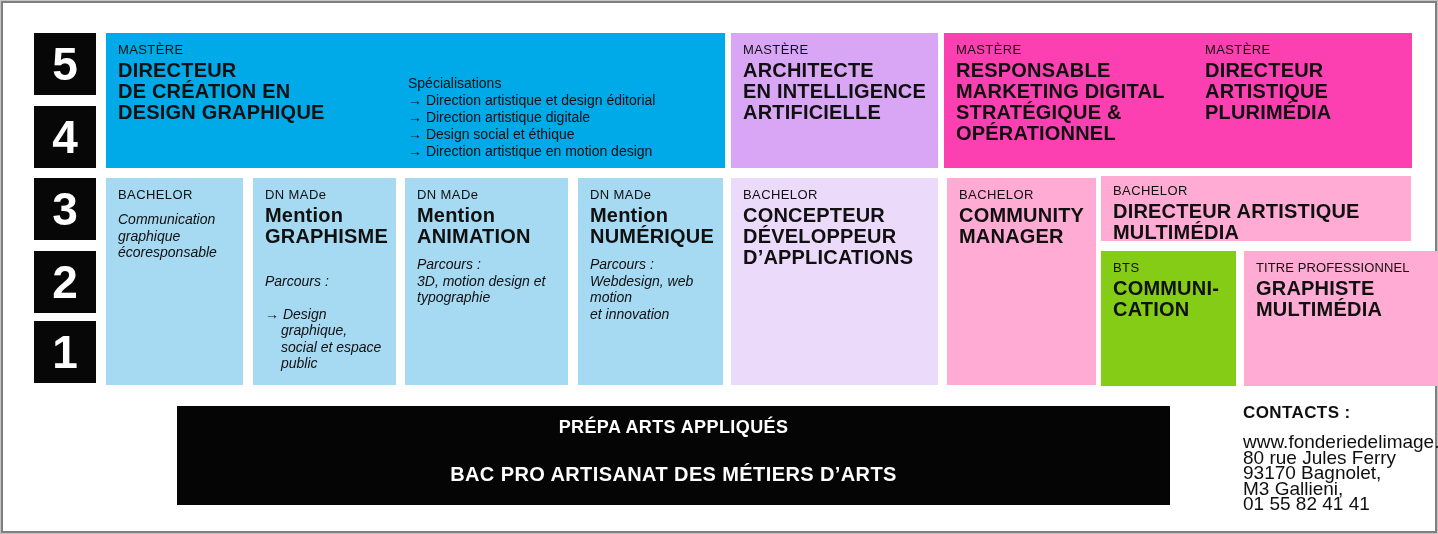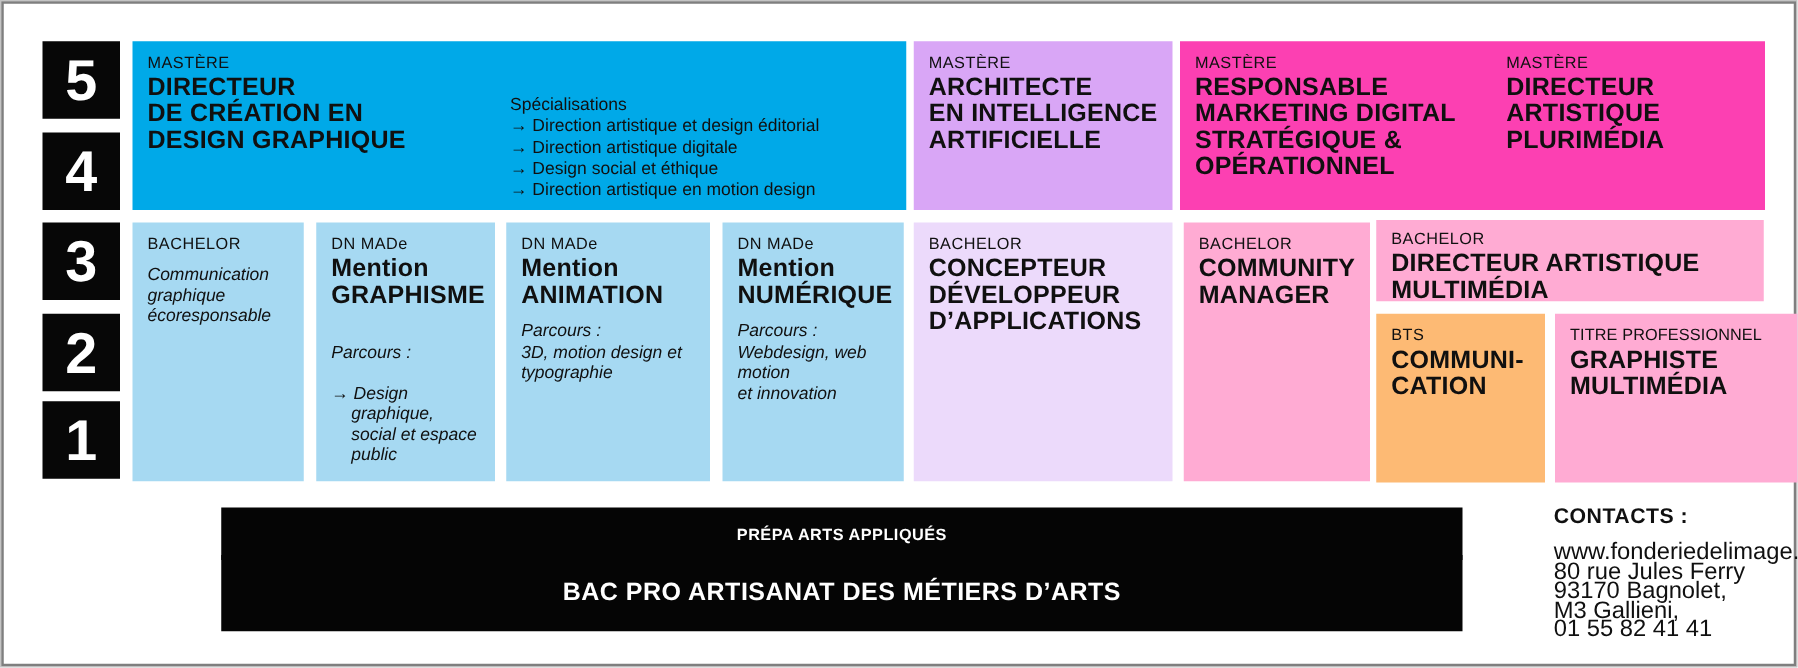--- a/index.html
+++ b/index.html
@@ -44,21 +44,21 @@
   .aside .aside-heading{margin-bottom:0px;}
   .two-col .col{position:absolute;top:9px;}
   .col.c1{left:12px;}
   .col.c2{left:261px;}
   .black-bar{
     position:absolute;left:174px;width:993px;
     background:#050505;color:#ffffff;
     display:flex;align-items:center;justify-content:center;
     font-weight:bold;letter-spacing:0.4px;
   }
-  .bar-prepa{top:403px;height:42px;font-size:13px;}
+  .bar-prepa{top:403px;height:42px;font-size:18px;}
   .bar-bacpro{top:441px;height:61px;font-size:20px;}
   .contacts{
     position:absolute;left:1240px;top:400px;width:178px;color:#101010;
   }
   .contacts .contacts-heading{
     font-weight:bold;font-size:17px;letter-spacing:0.4px;margin-bottom:11px;
   }
   .contacts .line{font-size:19px;line-height:15.5px;}
 </style>
 </head>
@@ -154,21 +154,21 @@
     <div class="title">COMMUNITY
 MANAGER</div>
   </div>
 
   <div class="block" style="left: 1098px; top: 173px; width: 310px; height: 65px; padding-top: 7px; background: rgb(255, 171, 211);">
     <div class="eyebrow">BACHELOR</div>
     <div class="title">DIRECTEUR ARTISTIQUE
 MULTIMÉDIA</div>
   </div>
 
-  <div class="block" style="left: 1098px; top: 248px; width: 135px; height: 135px; background: #fdba74;">
+  <div class="block" style="left: 1098px; top: 248px; width: 135px; height: 135px; background: #84cc16;">
     <div class="eyebrow">BTS</div>
     <div class="title">COMMUNI-
 CATION</div>
   </div>
 
   <div class="block" style="left: 1241px; top: 248px; width: 199px; height: 135px; background: rgb(255, 171, 211);">
     <div class="eyebrow" style="letter-spacing:0.1px;">TITRE PROFESSIONNEL</div>
     <div class="title">GRAPHISTE
 MULTIMÉDIA</div>
   </div>

